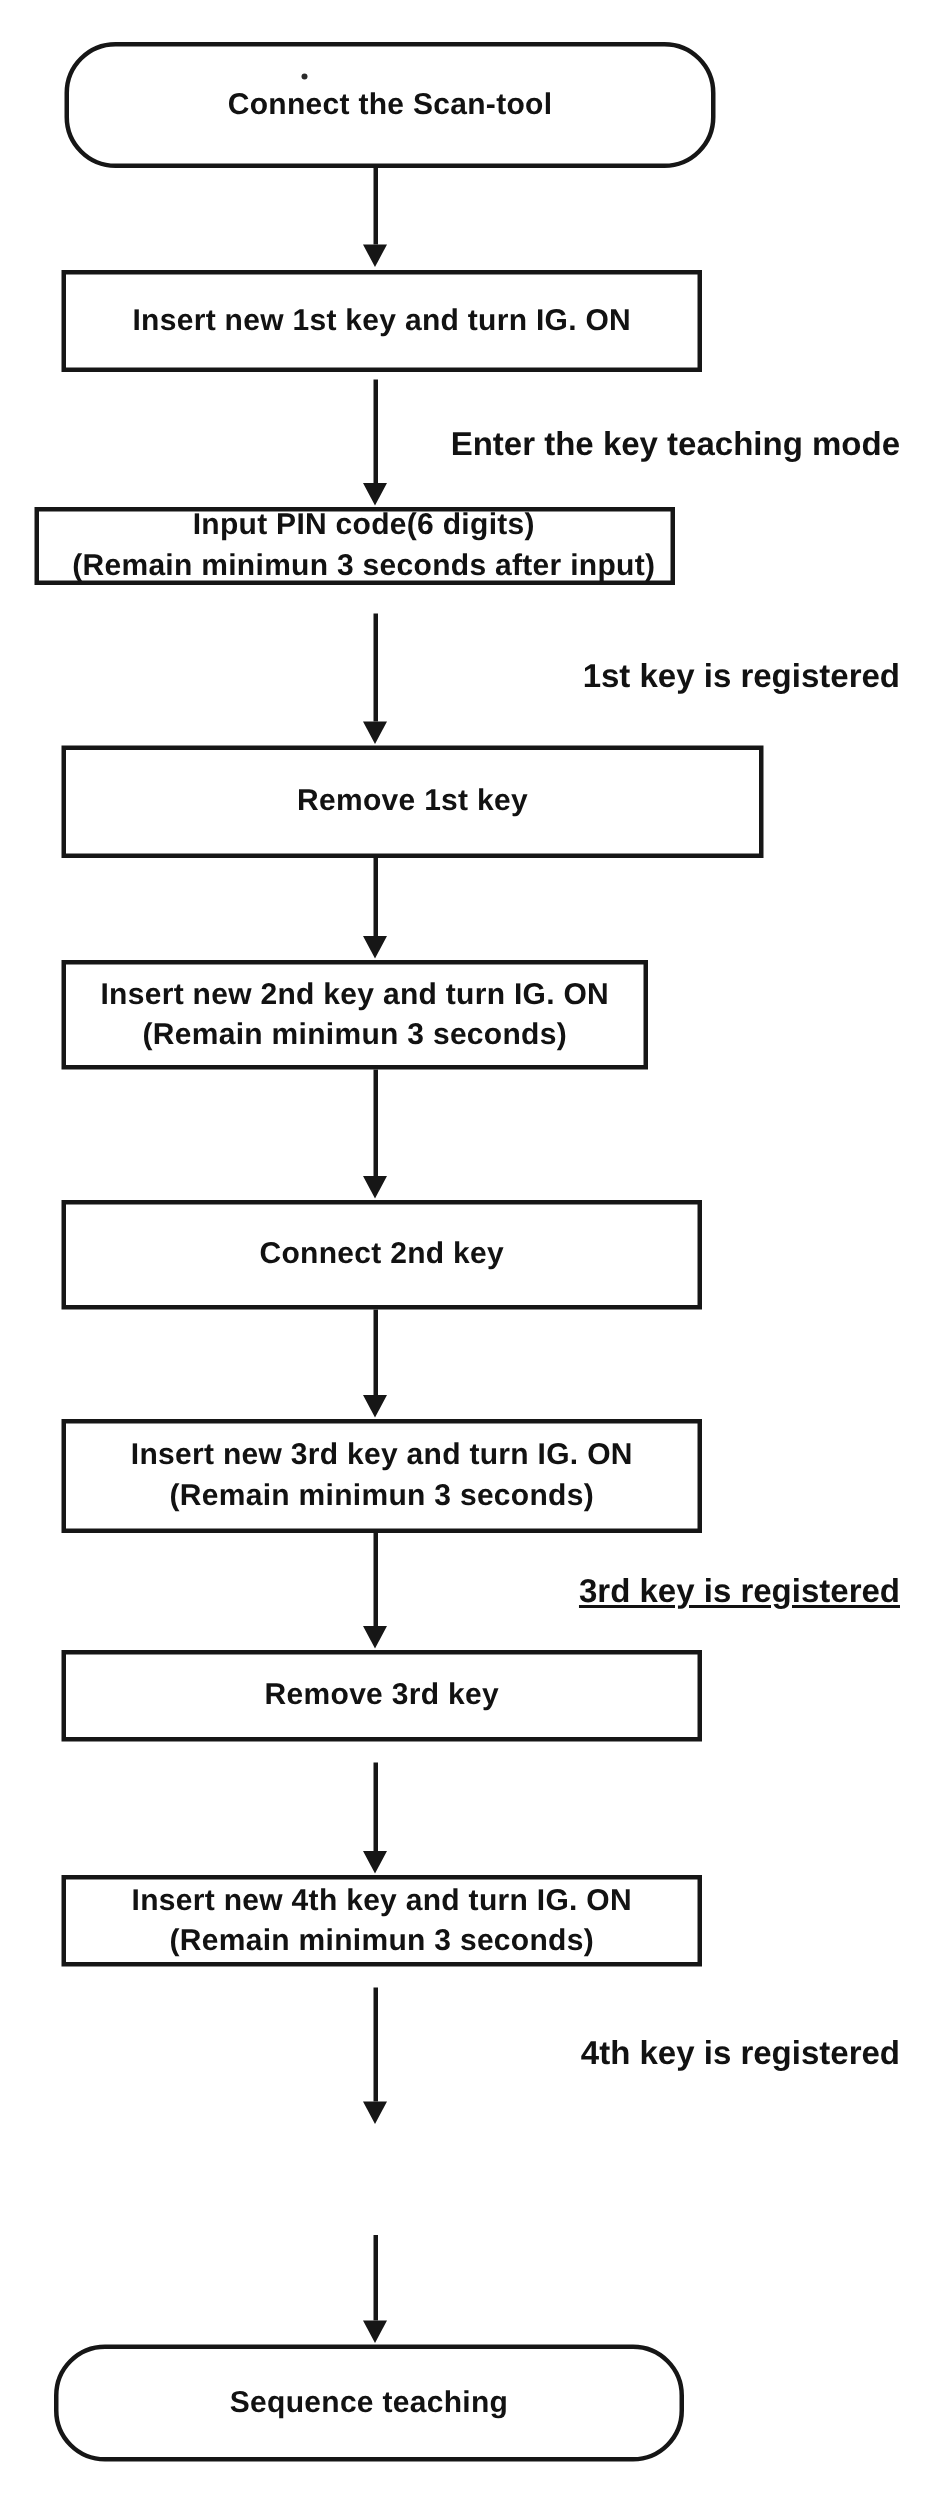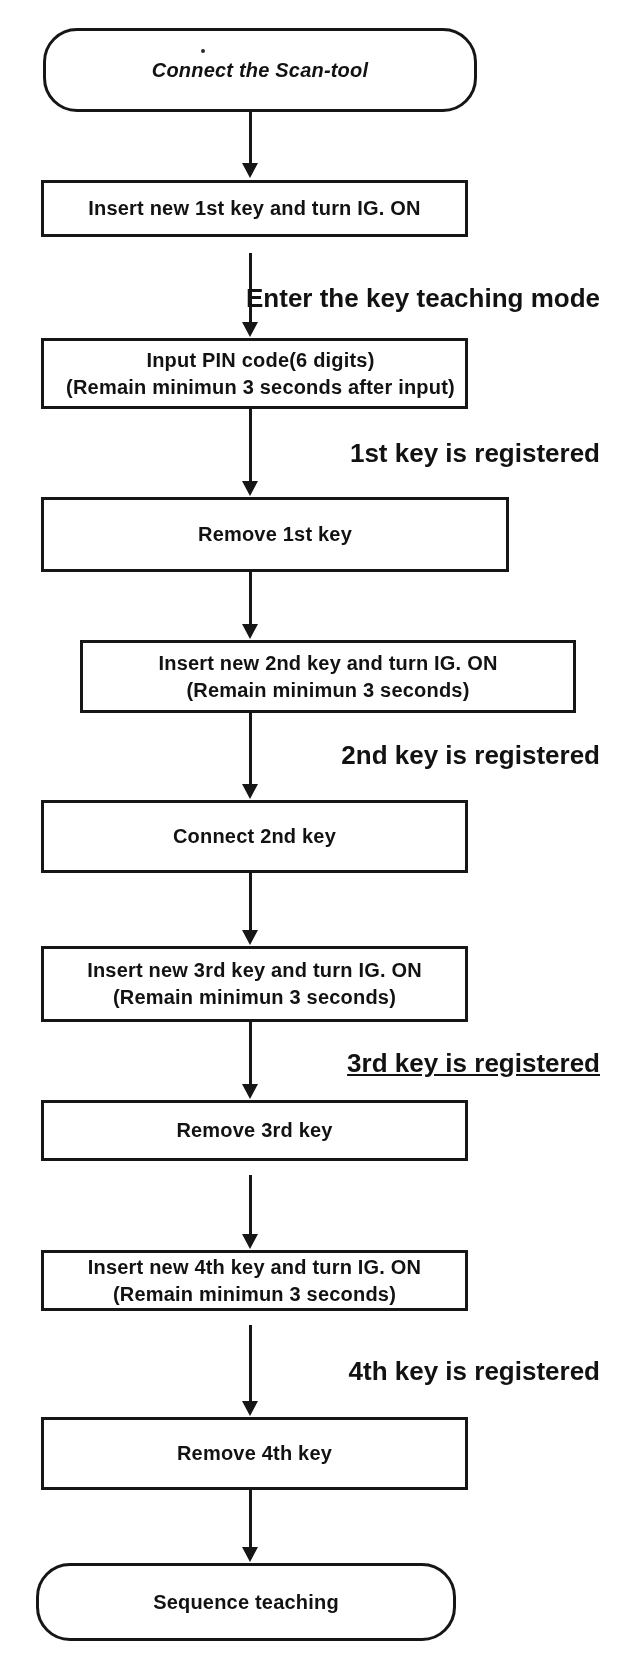--- a/index.html
+++ b/index.html
@@ -44,88 +44,87 @@
   .arrow .head {
     width: 0;
     height: 0;
     border-left: 8px solid transparent;
     border-right: 8px solid transparent;
     border-top: 15px solid #161616;
   }
   .annotation {
     position: absolute;
     right: 24px;
-    font-size: 26px;
+    font-size: 22px;
     font-weight: bold;
     white-space: nowrap;
     color: #121212;
   }
   .speck {
     position: absolute;
     width: 4px;
     height: 4px;
     border-radius: 50%;
     background: #2a2a2a;
   }
 </style>
 </head>
 <body>
 
 <div class="page">
 
-  <div class="node terminal" style="left:43px; top:28px; width:434px; height:84px;font-style:italic;">
+  <div class="node terminal" style="left:43px; top:28px; width:434px; height:84px;">
     <span class="node-line">Connect the Scan-tool</span>
   </div>
   <div class="speck" style="left:201px; top:49px;"></div>
 
   <div class="arrow" style="left:242px; top:112px; height:66px;">
     <div class="shaft"></div>
     <div class="head"></div>
   </div>
 
-  <div class="node" style="left:41px; top:180px; width:427px; height:57px;">
+  <div class="node" style="left:41px; top:180px; width:427px; height:68px;">
     <span class="node-line">Insert new 1st key and turn IG. ON</span>
   </div>
 
   <div class="arrow" style="left:242px; top:253px; height:84px;">
     <div class="shaft"></div>
     <div class="head"></div>
   </div>
   <div class="annotation" style="top:283px;">Enter the key teaching mode</div>
 
-  <div class="node" style="left:41px; top:338px; width:427px; height:71px;padding-left:12px;">
+  <div class="node" style="left:23px; top:338px; width:427px; height:52px;padding-left:12px;">
     <span class="node-line">Input PIN code(6 digits)</span>
     <span class="node-line">(Remain minimun 3 seconds after input)</span>
   </div>
 
   <div class="arrow" style="left:242px; top:409px; height:87px;">
     <div class="shaft"></div>
     <div class="head"></div>
   </div>
   <div class="annotation" style="top:438px;">1st key is registered</div>
 
   <div class="node" style="left:41px; top:497px; width:468px; height:75px;">
     <span class="node-line">Remove 1st key</span>
   </div>
 
   <div class="arrow" style="left:242px; top:572px; height:67px;">
     <div class="shaft"></div>
     <div class="head"></div>
   </div>
 
-  <div class="node" style="left:41px; top:640px; width:496px; height:73px;margin-left:39px;">
+  <div class="node" style="left:41px; top:640px; width:391px; height:73px;">
     <span class="node-line">Insert new 2nd key and turn IG. ON</span>
     <span class="node-line">(Remain minimun 3 seconds)</span>
   </div>
 
   <div class="arrow" style="left:242px; top:713px; height:86px;">
     <div class="shaft"></div>
     <div class="head"></div>
   </div>
-  <div class="annotation" style="top:740px;">2nd key is registered</div>
 
   <div class="node" style="left:41px; top:800px; width:427px; height:73px;">
     <span class="node-line">Connect 2nd key</span>
   </div>
 
   <div class="arrow" style="left:242px; top:873px; height:72px;">
     <div class="shaft"></div>
     <div class="head"></div>
   </div>
 
@@ -153,23 +152,20 @@
     <span class="node-line">Insert new 4th key and turn IG. ON</span>
     <span class="node-line">(Remain minimun 3 seconds)</span>
   </div>
 
   <div class="arrow" style="left:242px; top:1325px; height:91px;">
     <div class="shaft"></div>
     <div class="head"></div>
   </div>
   <div class="annotation" style="top:1356px;text-align:center;">4th key is registered</div>
 
-  <div class="node" style="left:41px; top:1417px; width:427px; height:73px;">
-    <span class="node-line">Remove 4th key</span>
-  </div>
 
   <div class="arrow" style="left:242px; top:1490px; height:72px;">
     <div class="shaft"></div>
     <div class="head"></div>
   </div>
 
   <div class="node terminal" style="left:36px; top:1563px; width:420px; height:78px;">
     <span class="node-line">Sequence teaching</span>
   </div>
 

